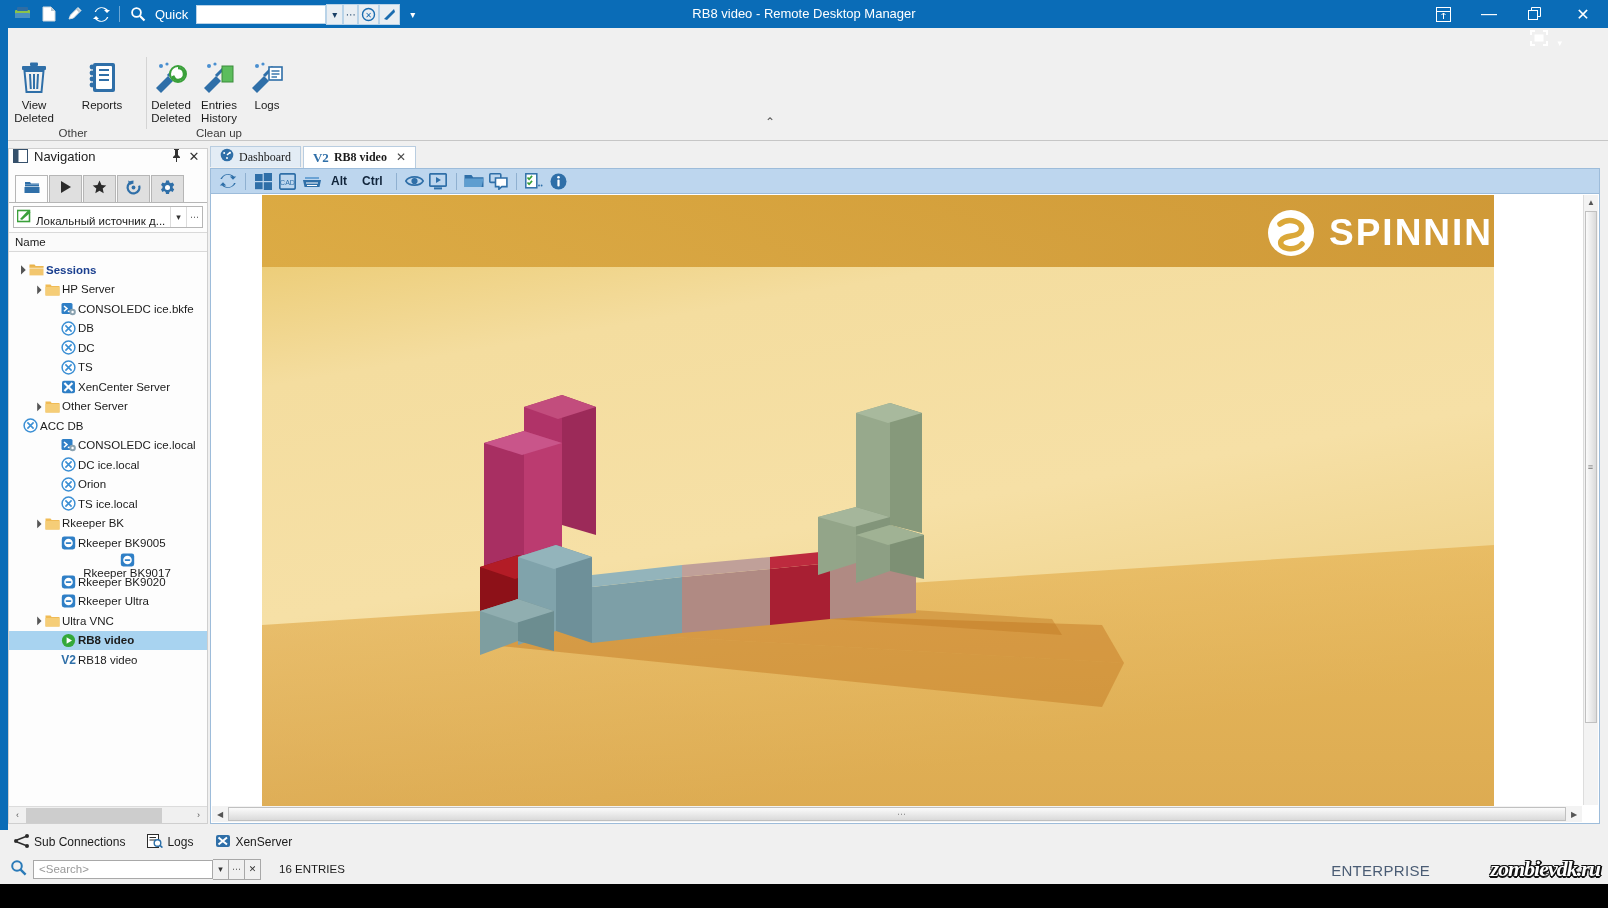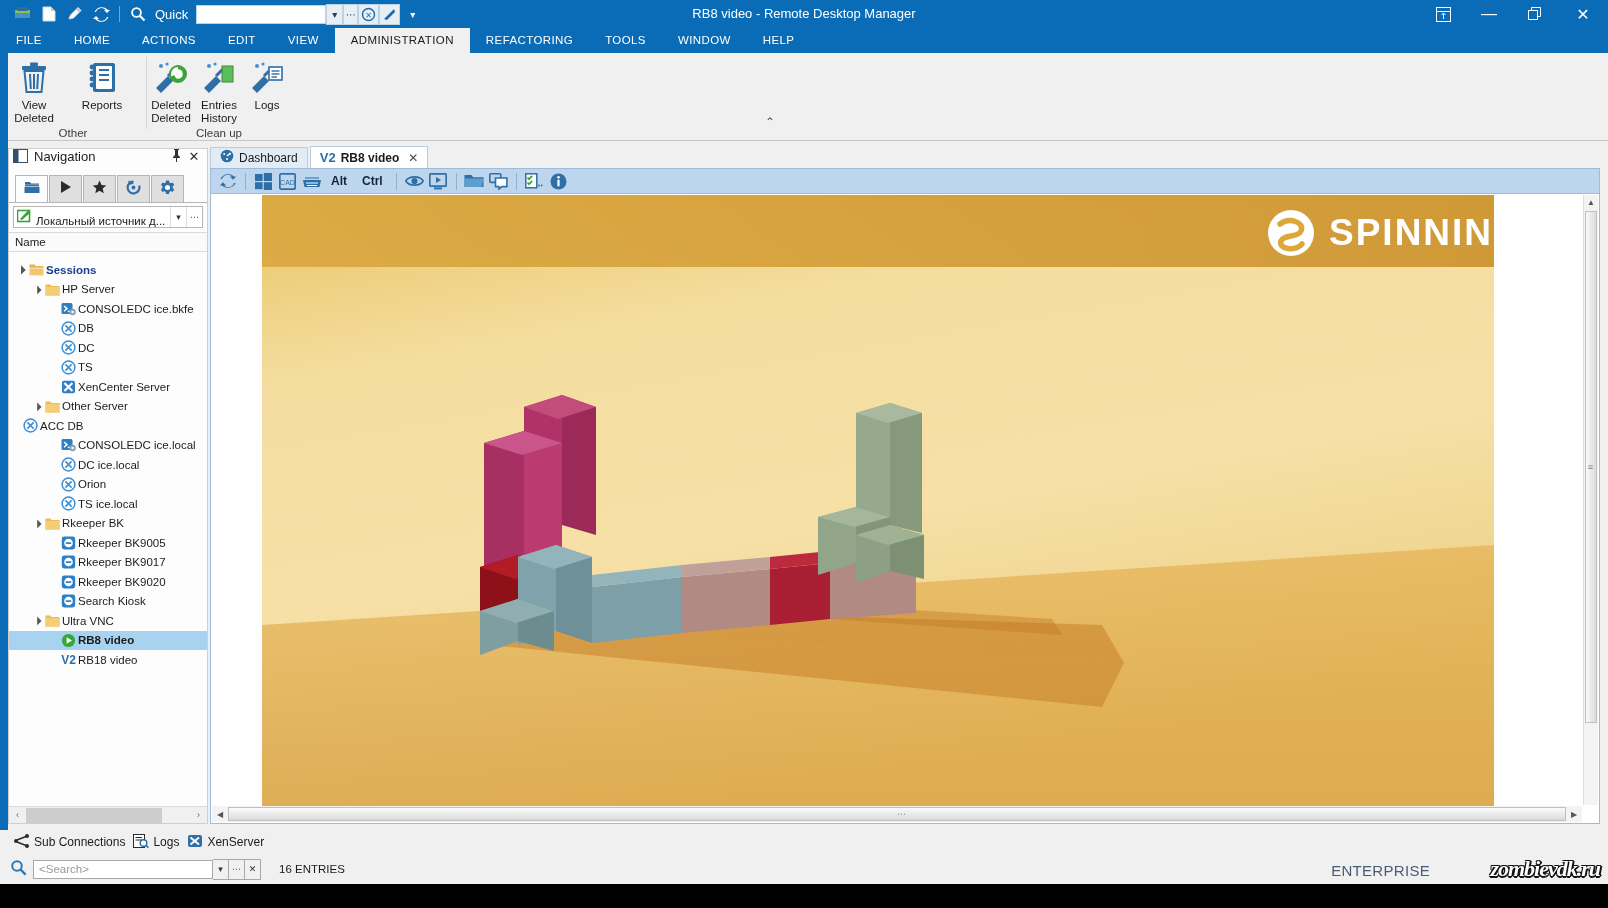--- a/index.html
+++ b/index.html
@@ -160,21 +160,21 @@
   }
   .hs-track { flex: 1; height: 15px; background: #f0f0f0; position: relative; }
   .hs-thumb {
     position: absolute; left: 0; top: 0; width: 83%; height: 15px; background: #cdcdcd;
   }
 
   
   .doc {
     position: absolute; left: 210px; top: 146px; width: 1390px; height: 678px;
   }
-  .doctabs { height: 22px; display: flex; align-items: center; }
+  .doctabs { height: 22px; display: flex; align-items: flex-start; font-family: Liberation Serif, serif; }
   .dtab {
     height: 21px; display: flex; align-items: center; padding: 0 9px;
     font-size: 12px; color: #1b1b1b; background: #e3ecf5;
     border: 1px solid #b9cde0; border-bottom: none; margin-right: 2px;
   }
   .dtab.active { background: #fff; font-weight: bold; height: 22px; }
   .dtab-x { margin-left: 9px; font-size: 12px; color: #4a4a4a; font-weight: normal; }
   .dtoolbar {
     height: 26px; background: #bdd6ee; border: 1px solid #9dbcda;
     display: flex; align-items: center; padding-left: 6px; gap: 3px;
@@ -214,21 +214,21 @@
   .hsd-track { flex: 1; height: 14px; position: relative; }
   .hsd-thumb {
     position: absolute; left: 0; top: 0; width: 100%; height: 14px;
     background: linear-gradient(to bottom,#fbfbfb,#dadada); border: 1px solid #c0c0c0;
   }
   .hsd-grip { position: absolute; left: 50%; top: 2px; font-size: 9px; color: #777; }
 
   
   .bottombar {
     position: absolute; left: 0; top: 830px; width: 1608px; height: 24px;
-    display: flex; align-items: center; padding-left: 14px; gap: 8px;
+    display: flex; align-items: center; padding-left: 14px; gap: 22px;
   }
   .bb-item { display: flex; align-items: center; gap: 4px; font-size: 12px; color: #1b1b1b; }
   .searchbar {
     position: absolute; left: 0; top: 854px; width: 1608px; height: 30px;
     display: flex; align-items: center; padding-left: 10px;
   }
   .sb-input {
     width: 180px; height: 19px; background: #fff; border: 1px solid #a8a8a8;
     font-size: 11.5px; color: #999; padding-left: 5px; line-height: 17px;
   }
@@ -333,32 +333,20 @@
     </div>
     <div class="ribbon-expand">
       <svg width="18" height="16" viewBox="0 0 18 16">
         <path d="M0 0 h5 v2 h-3 v3 h-2 z M13 0 h5 v5 h-2 v-3 h-3 z M0 11 h2 v3 h3 v2 h-5 z M16 11 h2 v5 h-5 v-2 h3 z" fill="#fff"></path>
         <rect x="4.5" y="4.5" width="9" height="7" fill="#fff"></rect>
       </svg>
       <span style="margin-left:6px;font-size:9px;">▾</span>
     </div>
   </div>
 
-  <div class="ribbon-tabs">
-    <div class="rtab">FILE</div>
-    <div class="rtab">HOME</div>
-    <div class="rtab">ACTIONS</div>
-    <div class="rtab">EDIT</div>
-    <div class="rtab">VIEW</div>
-    <div class="rtab active">ADMINISTRATION</div>
-    <div class="rtab">REFACTORING</div>
-    <div class="rtab">TOOLS</div>
-    <div class="rtab">WINDOW</div>
-    <div class="rtab">HELP</div>
-  </div>
 
   <div class="ribbon">
     <div class="rgroup" style="width:146px;">
       <div class="rgroup-items">
         <div class="rbtn">
           <div class="rbtn-ico">
             <svg width="28" height="32" viewBox="0 0 28 32">
               <rect x="2" y="4" width="24" height="4" rx="1" fill="#2f6fa8"></rect>
               <rect x="10" y="0.5" width="8" height="3.5" rx="1" fill="#2f6fa8"></rect>
               <path d="M4.5 9 h19 l-2 21 h-15 z" fill="none" stroke="#2f6fa8" stroke-width="2"></path>
@@ -670,21 +658,21 @@
           <span class="texp"></span>
           <span class="tico">
             <svg width="15" height="14" viewBox="0 0 15 14">
               <rect x="0.8" y="0.6" width="13.4" height="12.8" rx="2.4" fill="#2f7fc6"></rect>
               <circle cx="7.5" cy="7" r="4.3" fill="#fff"></circle>
               <rect x="4.6" y="6.2" width="5.8" height="1.7" rx="0.8" fill="#2f7fc6"></rect>
             </svg>
           </span>
           <span>Rkeeper BK9005</span>
         </div>
-        <div class="trow" style="padding-left: 38px;">
+        <div class="trow" style="padding-left: 38px; flex-direction: column;">
           <span class="texp"></span>
           <span class="tico">
             <svg width="15" height="14" viewBox="0 0 15 14">
               <rect x="0.8" y="0.6" width="13.4" height="12.8" rx="2.4" fill="#2f7fc6"></rect>
               <circle cx="7.5" cy="7" r="4.3" fill="#fff"></circle>
               <rect x="4.6" y="6.2" width="5.8" height="1.7" rx="0.8" fill="#2f7fc6"></rect>
             </svg>
           </span>
           <span>Rkeeper BK9017</span>
         </div>
@@ -701,21 +689,21 @@
         </div>
         <div class="trow" style="padding-left: 38px;">
           <span class="texp"></span>
           <span class="tico">
             <svg width="15" height="14" viewBox="0 0 15 14">
               <rect x="0.8" y="0.6" width="13.4" height="12.8" rx="2.4" fill="#2f7fc6"></rect>
               <circle cx="7.5" cy="7" r="4.3" fill="#fff"></circle>
               <rect x="4.6" y="6.2" width="5.8" height="1.7" rx="0.8" fill="#2f7fc6"></rect>
             </svg>
           </span>
-          <span>Search Kiosk</span>
+          <span>Rkeeper Ultra</span>
         </div>
         <div class="trow" style="padding-left: 22px;">
           <span class="texp" style="transform: rotate(-45deg); font-size: 8px;">◢</span>
           <span class="tico">
             <svg width="15" height="13" viewBox="0 0 15 13">
               <path d="M0.5 1.5 h5 l1.2 1.6 h7.8 v9.4 h-14 z" fill="#f0bb55"></path>
               <path d="M0.5 4 h14 v8.5 h-14 z" fill="#f5cd77"></path>
             </svg>
           </span>
           <span>Ultra VNC</span>

